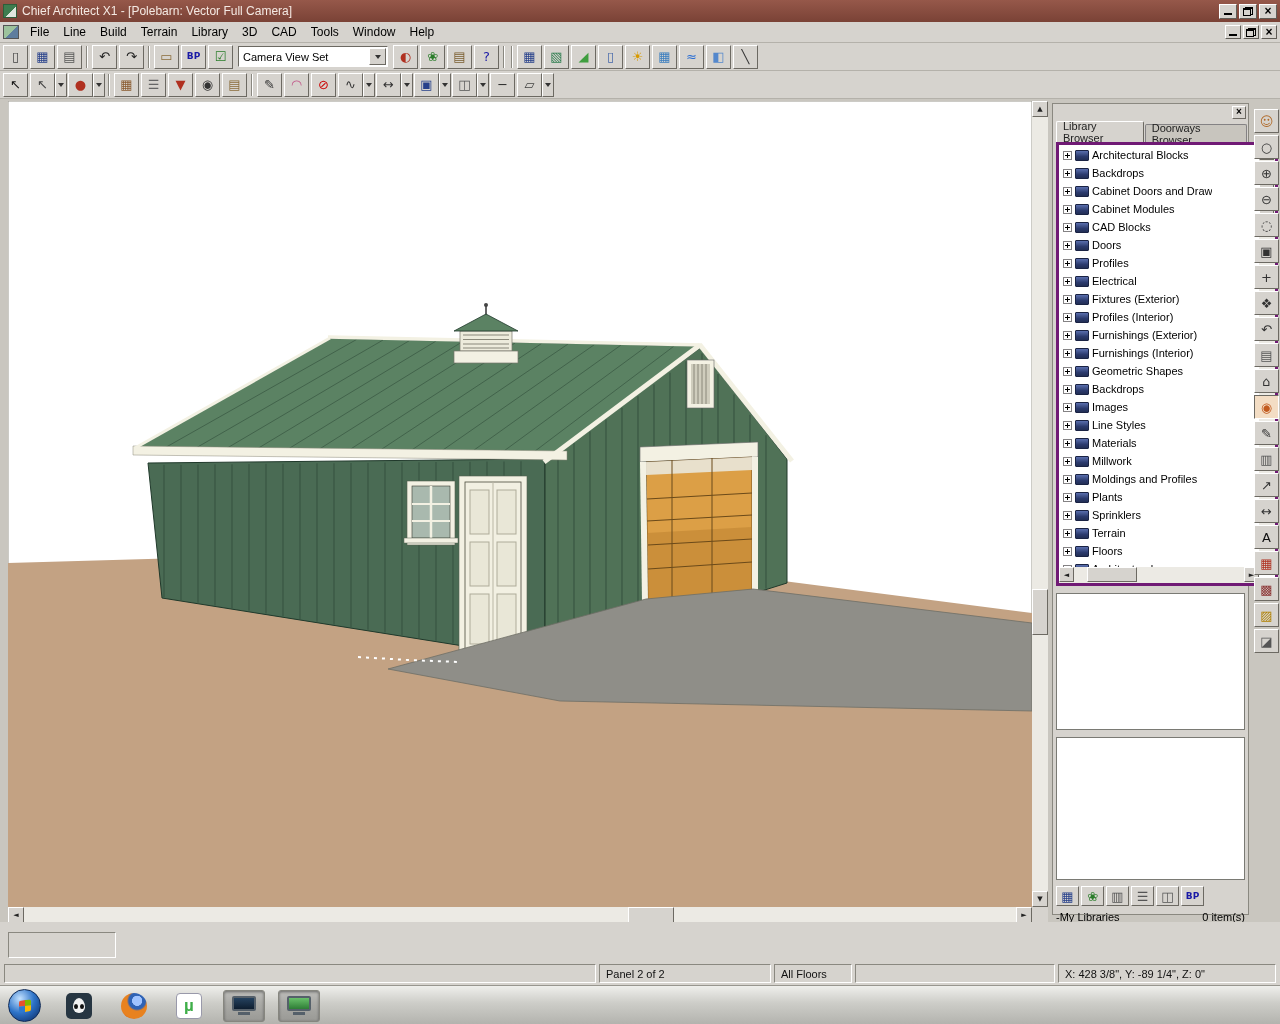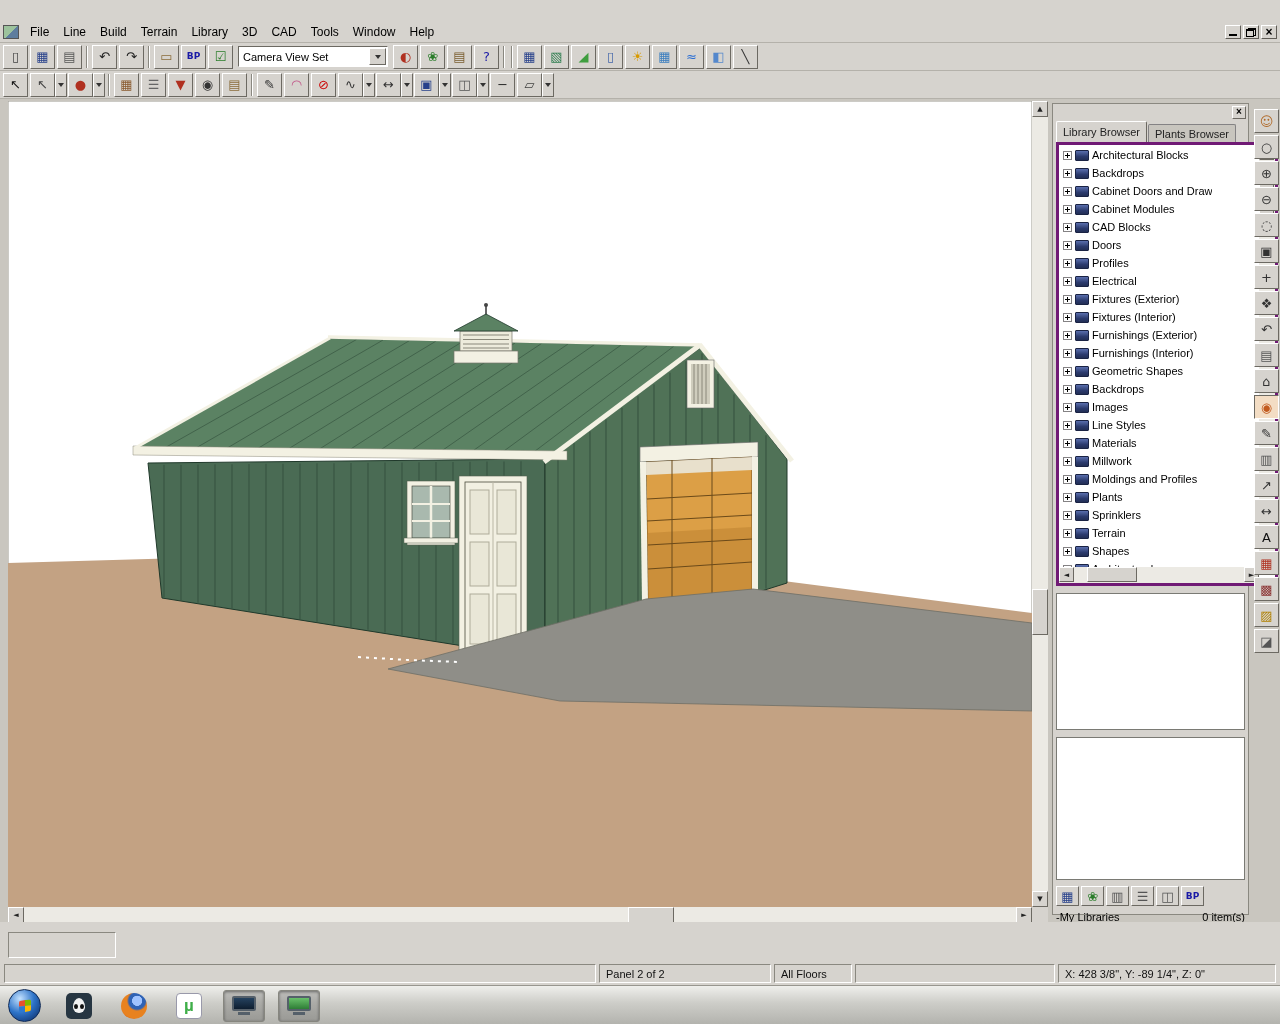--- a/index.html
+++ b/index.html
@@ -142,20 +142,35 @@
   .tray-ico{width:15px;height:13px;flex:none}
   .t-monitor{background:linear-gradient(#cfe0ee,#8fb0c8);border:1px solid #4a5a68}
   .t-red{background:radial-gradient(circle at 40% 35%,#ff8f7d,#c02919);border-radius:3px;border:1px solid #7d1208}
   .clock{font-size:11px;text-align:right;line-height:13px;color:#1d1d1d}
 </style>
 </head>
 <body>
 
 <div class="app">
 
+  <div class="titlebar">
+    <span class="app-icon"></span>
+    <span class="title-text">Chief Architect X1 - [Polebarn: Vector Full Camera]</span>
+    <span class="win-controls" style="display:flex">
+        <span class="win-btn">
+          <span class="g-min"></span>
+        </span>
+        <span class="win-btn">
+          <span class="g-restore"></span>
+        </span>
+        <span class="win-btn">
+          <span class="g-close"></span>
+        </span>
+      </span>
+  </div>
 
   <div class="menubar">
     <span class="mdi-icon"></span>
     <span class="menu-items" id="menu-items">
         <span class="menu-item">File</span>
         <span class="menu-item">Line</span>
         <span class="menu-item">Build</span>
         <span class="menu-item">Terrain</span>
         <span class="menu-item">Library</span>
         <span class="menu-item">3D</span>
@@ -466,21 +481,21 @@
         <span class="sb-thumb" style="top:0;left:620px;width:46px;height:16px"></span>
         <span class="sb-btn" style="right:0;top:0">►</span>
       </div>
       <div class="sb-corner"></div>
     </div>
 
     <div class="library-panel">
       <span class="panel-close">×</span>
       <div class="tabs">
         <span class="tab active">Library Browser</span>
-        <span class="tab">Plants Browser</span>
+        <span class="tab">Doorways Browser</span>
       </div>
       <div class="tree-box">
         <div class="tree-rows" id="tree-rows">
             <div class="tree-row">
               <span class="plus-box"></span>
               <span class="tree-ico"></span>
               <span class="tree-label">Architectural Blocks</span>
             </div>
             <div class="tree-row">
               <span class="plus-box"></span>
@@ -518,21 +533,21 @@
               <span class="tree-label">Electrical</span>
             </div>
             <div class="tree-row">
               <span class="plus-box"></span>
               <span class="tree-ico"></span>
               <span class="tree-label">Fixtures (Exterior)</span>
             </div>
             <div class="tree-row">
               <span class="plus-box"></span>
               <span class="tree-ico"></span>
-              <span class="tree-label">Fixtures (Interior)</span>
+              <span class="tree-label">Profiles (Interior)</span>
             </div>
             <div class="tree-row">
               <span class="plus-box"></span>
               <span class="tree-ico"></span>
               <span class="tree-label">Furnishings (Exterior)</span>
             </div>
             <div class="tree-row">
               <span class="plus-box"></span>
               <span class="tree-ico"></span>
               <span class="tree-label">Furnishings (Interior)</span>
@@ -583,21 +598,21 @@
               <span class="tree-label">Sprinklers</span>
             </div>
             <div class="tree-row">
               <span class="plus-box"></span>
               <span class="tree-ico"></span>
               <span class="tree-label">Terrain</span>
             </div>
             <div class="tree-row">
               <span class="plus-box"></span>
               <span class="tree-ico"></span>
-              <span class="tree-label">Shapes</span>
+              <span class="tree-label">Floors</span>
             </div>
             <div class="tree-row">
               <span class="plus-box"></span>
               <span class="tree-ico"></span>
               <span class="tree-label">Architectural</span>
             </div>
           </div>
         <div class="tree-vscroll">
           <span class="sb-btn" style="top:0;left:0">▲</span>
           <span class="sb-thumb" style="left:0;top:16px;width:15px;height:58px"></span>

